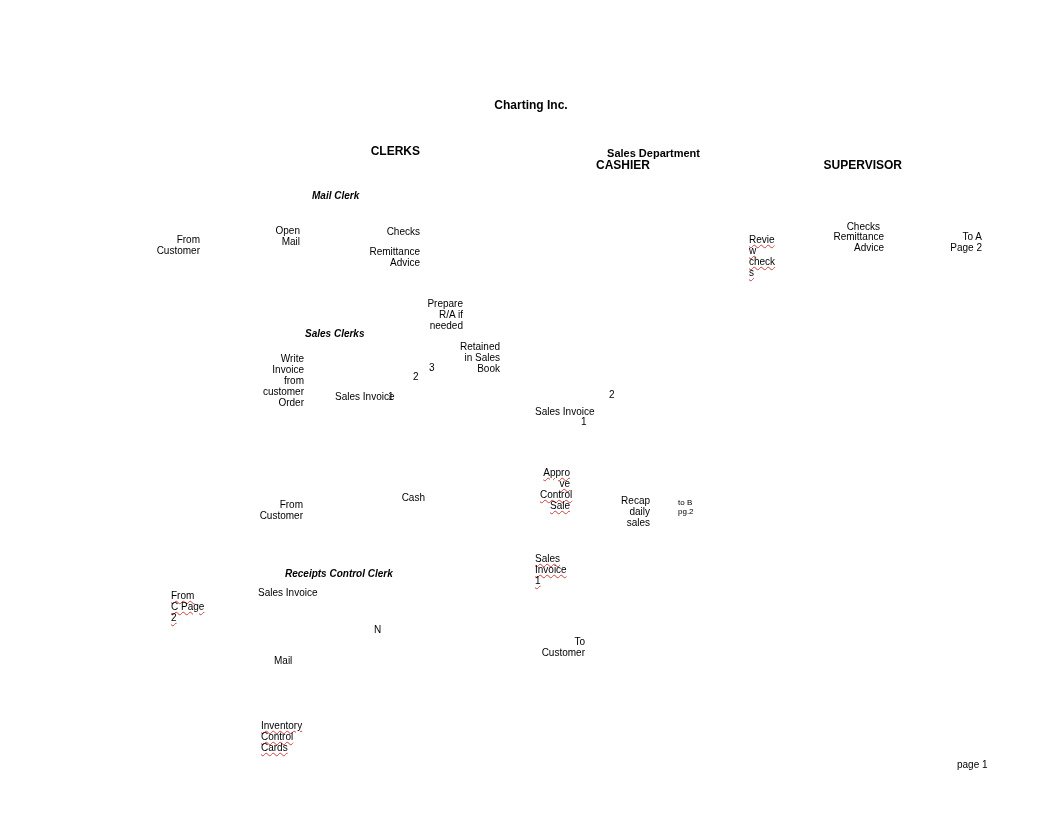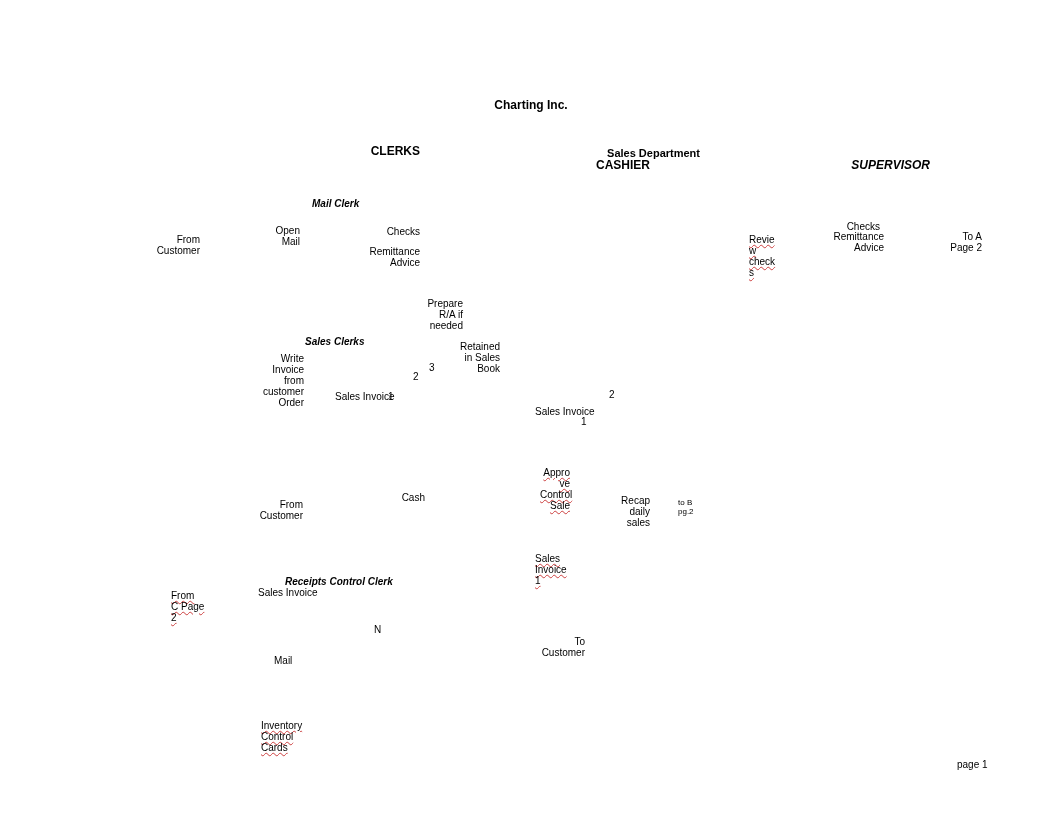--- a/index.html
+++ b/index.html
@@ -9,21 +9,21 @@
     height: 822px;
     background: #ffffff;
     font-family: "Helvetica Neue", Helvetica, Arial, sans-serif;
     font-size: 11px;
     color: #000;
     position: relative;
   }
   .abs { position: absolute; }
   .center { text-align: right; }
   .bold { font-weight: bold; }
-  .italic { font-style: italic; margin-top: 8px; }
+  .italic { font-style: italic; }
   .underline-sq {
     text-decoration: underline;
     text-decoration-color: #cc4040;
     text-decoration-style: wavy;
   }
   .title-block {
     left: 0; right: 0;
     top: 98px;
     text-align: center;
   }
@@ -36,21 +36,21 @@
 <body>
 
 <div class="abs title-block">
   <div class="title-line">Charting Inc.</div>
 </div>
 
 <div class="abs bold center" style="top:147px; left:500px; width:200px;">Sales Department</div>
 
 <div class="abs col-header center" style="top:144px; left:280px; width:140px;">CLERKS</div>
 <div class="abs col-header center" style="top:158px; left:540px; width:110px;">CASHIER</div>
-<div class="abs col-header center" style="top:158px; left:800px; width:130px;font-style:italic;">SUPERVISOR</div>
+<div class="abs col-header center" style="top:158px; left:772px; width:130px;">SUPERVISOR</div>
 
 <div class="abs italic bold small" style="top:190px; left:312px;">Mail Clerk</div>
 
 <div class="abs small center" style="top:234px; left:130px; width:70px; white-space:pre-line;">From
 Customer</div>
 <div class="abs small center" style="top:225px; left:250px; width:50px; white-space:pre-line;">Open
 Mail</div>
 <div class="abs small center" style="top:226px; left:360px; width:60px;">Checks</div>
 <div class="abs small center" style="top:246px; left:348px; width:72px; white-space:pre-line;">Remittance
 Advice</div>

